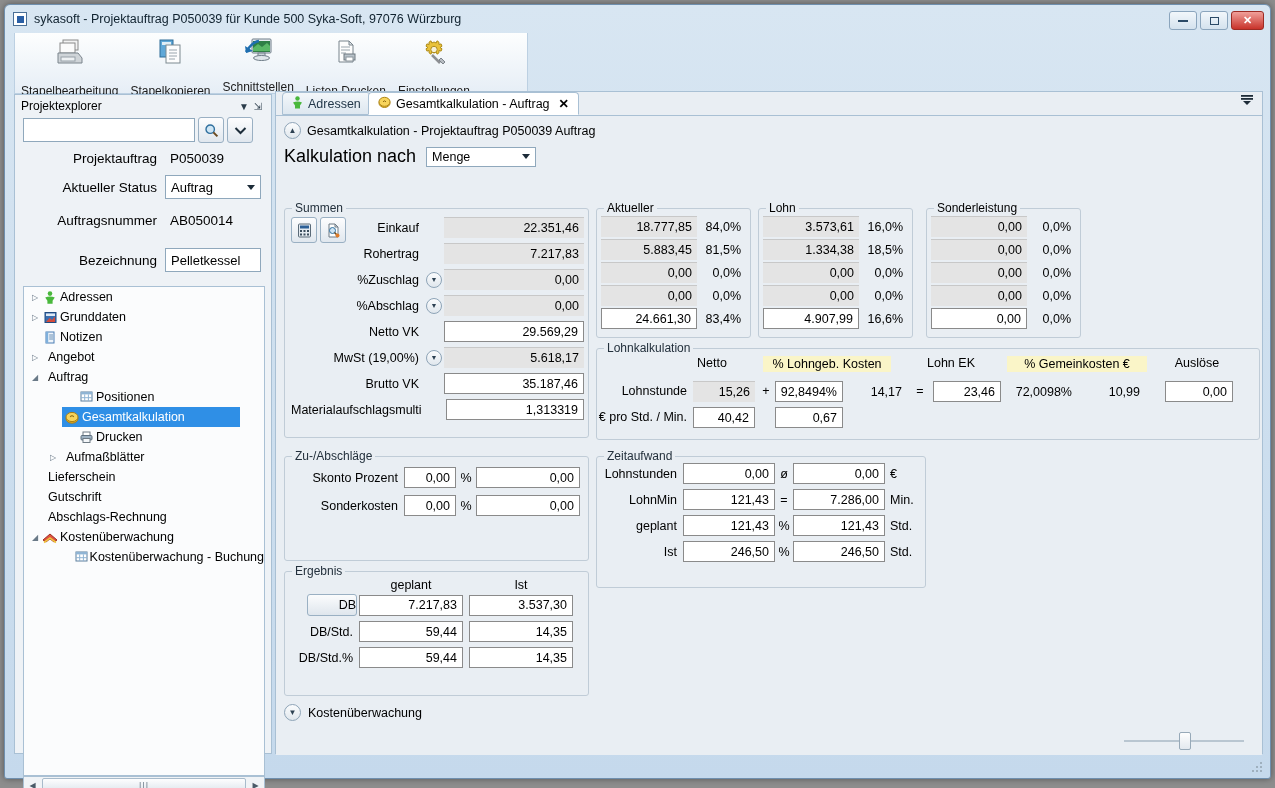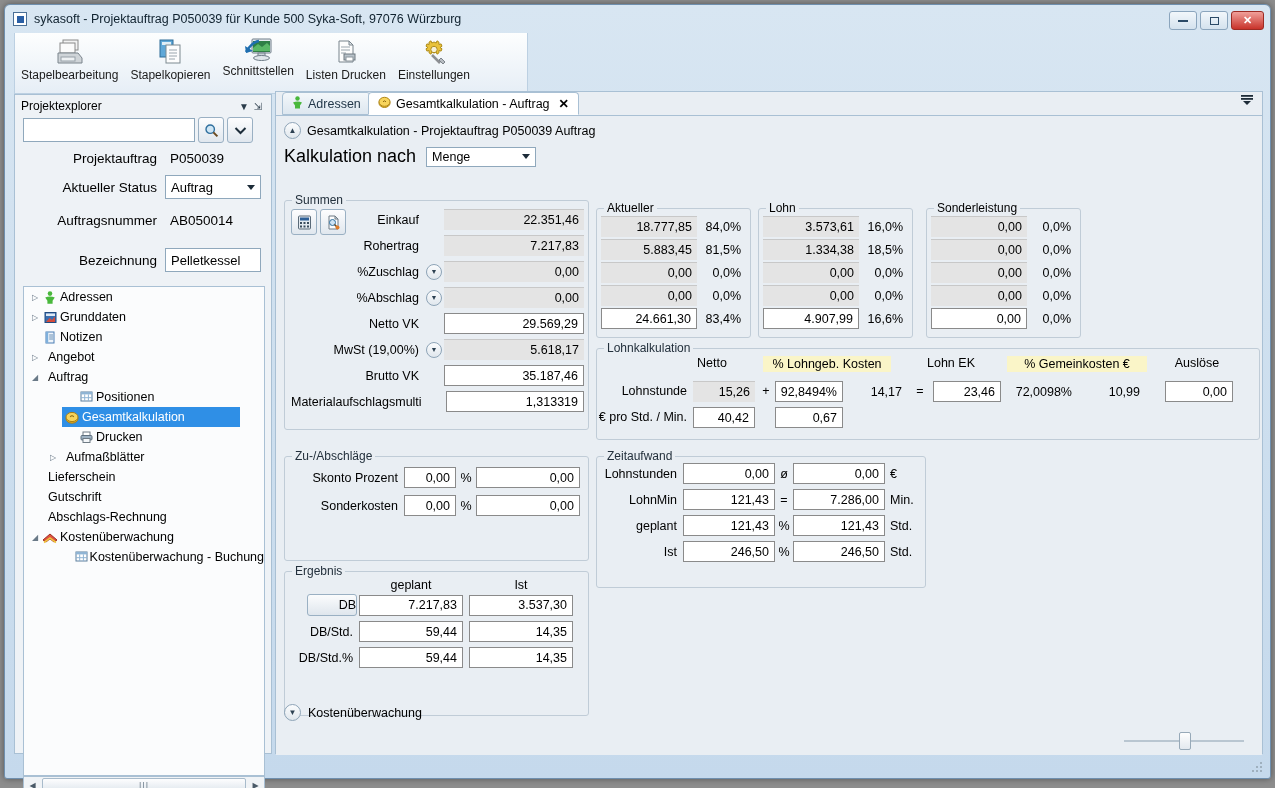--- a/index.html
+++ b/index.html
@@ -47,21 +47,21 @@
 
   
   #toolbar {
     position:absolute; left:9px; top:28px; width:514px; height:61px;
     background:linear-gradient(to bottom,#fdfefe,#e6eef6);
     border:1px solid #bcd0e2; border-top:none;
     display:flex; align-items:flex-start;
   }
   .tb-item {
     display:flex;flex-direction:column;align-items:center;justify-content:flex-start;
-    padding:4px 6px 0 6px; min-width:70px; cursor:default;
+    padding:4px 6px 0 6px; min-width:70px; cursor:default;gap:16px;
   }
   .tb-ico { height:30px;display:flex;align-items:center;justify-content:center; }
   .tb-lbl { font-size:12px; color:#1b1b1b; white-space:nowrap; margin-top:1px;}
   .tb-item.low .tb-ico { height:26px; }
 
   
   #left {
     position:absolute; left:9px; top:89px; width:258px; height:660px;
     background:#eef2f6; border:1px solid #a9c0d4;
   }
@@ -481,21 +481,21 @@
       </div>
 
       <div id="kalk-row">
         <div class="lbl">Kalkulation nach</div>
         <div class="dd">
           <span>Menge</span>
           <span class="caret"></span>
         </div>
       </div>
 
-      <div class="gb" id="gb-summen" style="left:8px; top:84px; width:305px; height:230px;">
+      <div class="gb" id="gb-summen" style="left:8px; top:92px; width:305px; height:230px;">
         <div class="cap">Summen</div>
         <div style="position:absolute;left:6px;top:8px;display:flex;gap:3px;">
           <div class="sbtn">
             <svg width="15" height="15" viewBox="0 0 15 15">
                 <rect x="1.5" y="1" width="12" height="13" rx="1" fill="#e4eaf0" stroke="#5a6a78"></rect>
                 <rect x="3" y="2.5" width="9" height="3" fill="#2d5f96"></rect>
                 <rect x="3" y="7" width="2" height="2" fill="#3a4c5c"></rect>
                 <rect x="6.5" y="7" width="2" height="2" fill="#3a4c5c"></rect>
                 <rect x="10" y="7" width="2" height="2" fill="#3a4c5c"></rect>
                 <rect x="3" y="10.5" width="2" height="2" fill="#3a4c5c"></rect>
@@ -719,21 +719,21 @@
             <div style="display: flex; align-items: center; justify-content: flex-end; margin-bottom: 5px;">
               <div class="rowlbl" style="flex: 1 1 0%; padding-right: 6px;">Ist</div>
               <div class="rw" style="width: 92px;">246,50</div>
               <div class="op" style="width: 18px;">%</div>
               <div class="rw" style="width: 92px;">246,50</div>
               <div class="unit" style="width: 34px; padding-left: 5px;">Std.</div>
             </div>
           </div>
       </div>
 
-      <div class="gb" id="gb-erg" style="left:8px; top:455px; width:305px; height:145px;">
+      <div class="gb" id="gb-erg" style="left:8px; top:455px; width:305px; height:125px;">
         <div class="cap">Ergebnis</div>
         <div style="display:flex;padding:6px 8px 0 0;">
           <div style="width:74px;"></div>
           <div class="colhdr" style="width:104px;">geplant</div>
           <div class="colhdr" style="width:104px;margin-left:6px;">Ist</div>
         </div>
         <div id="erg-list" style="padding:2px 8px 0 0;">
             <div style="display: flex; align-items: center; margin-bottom: 5px;">
               <div class="dbbtn" style="width: 50px; margin-left: 22px; padding-left: 31px;">DB</div>
               <div style="width: 2px;"></div>

